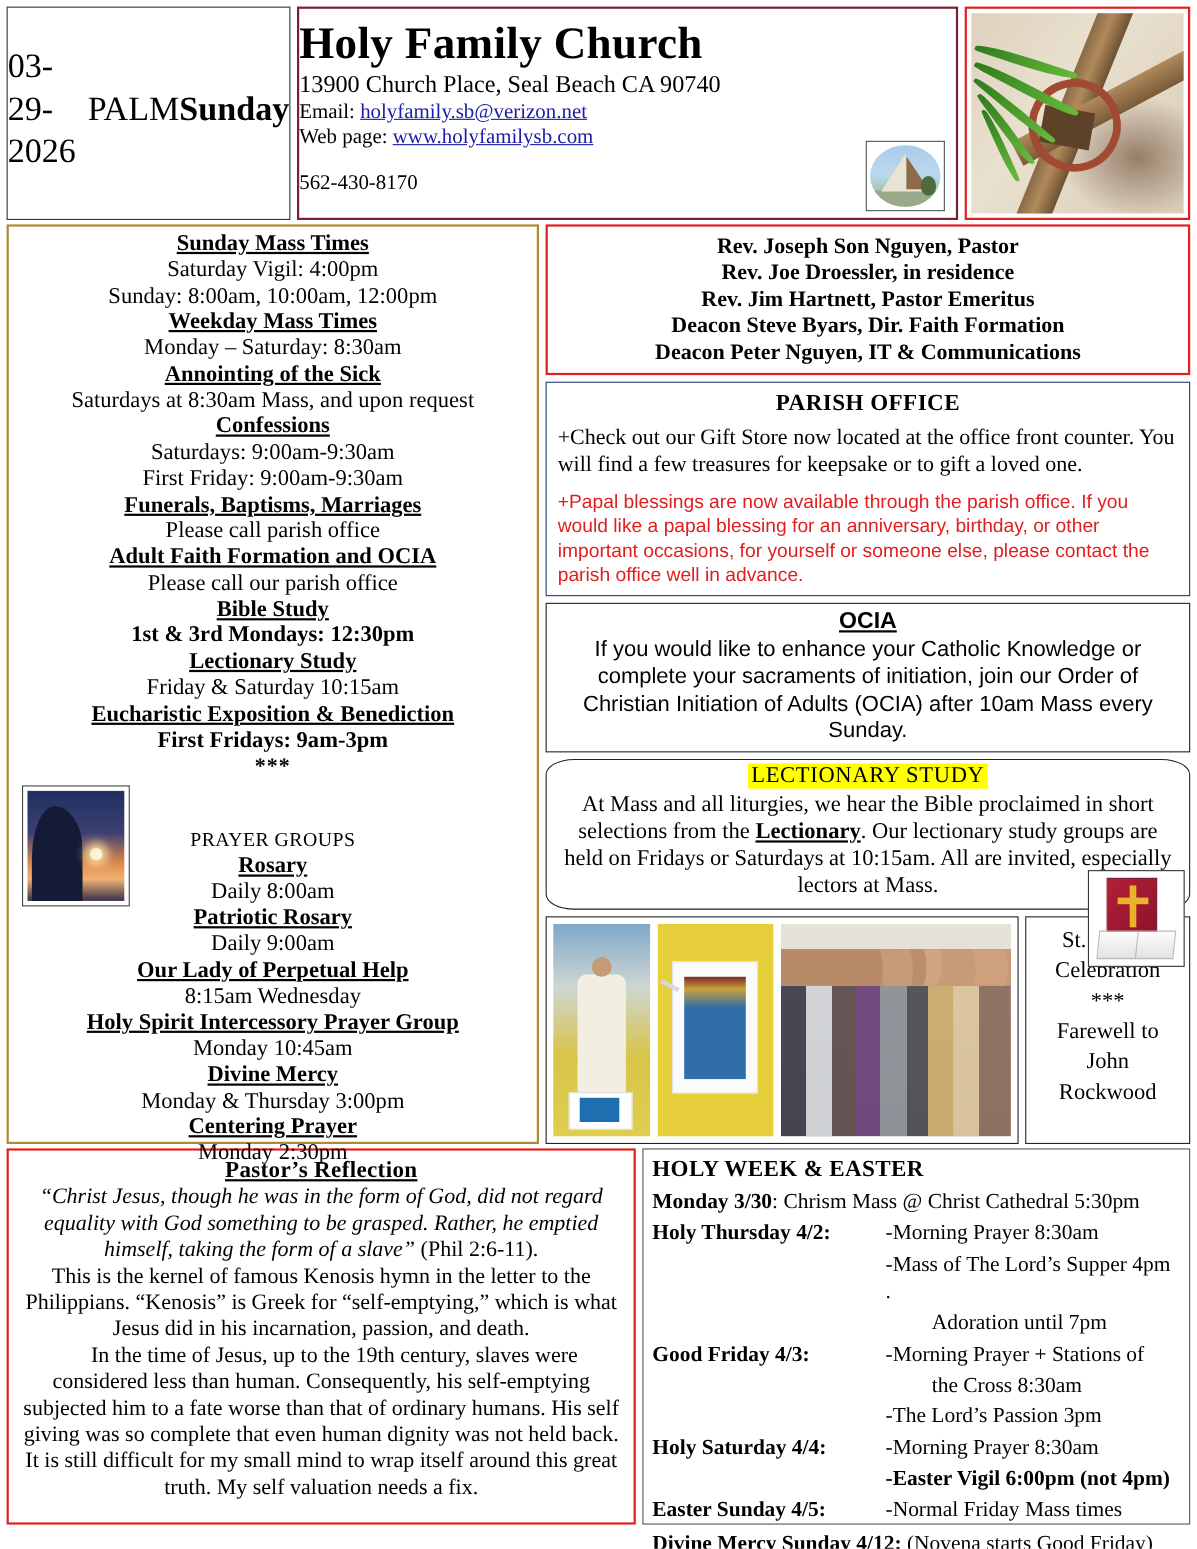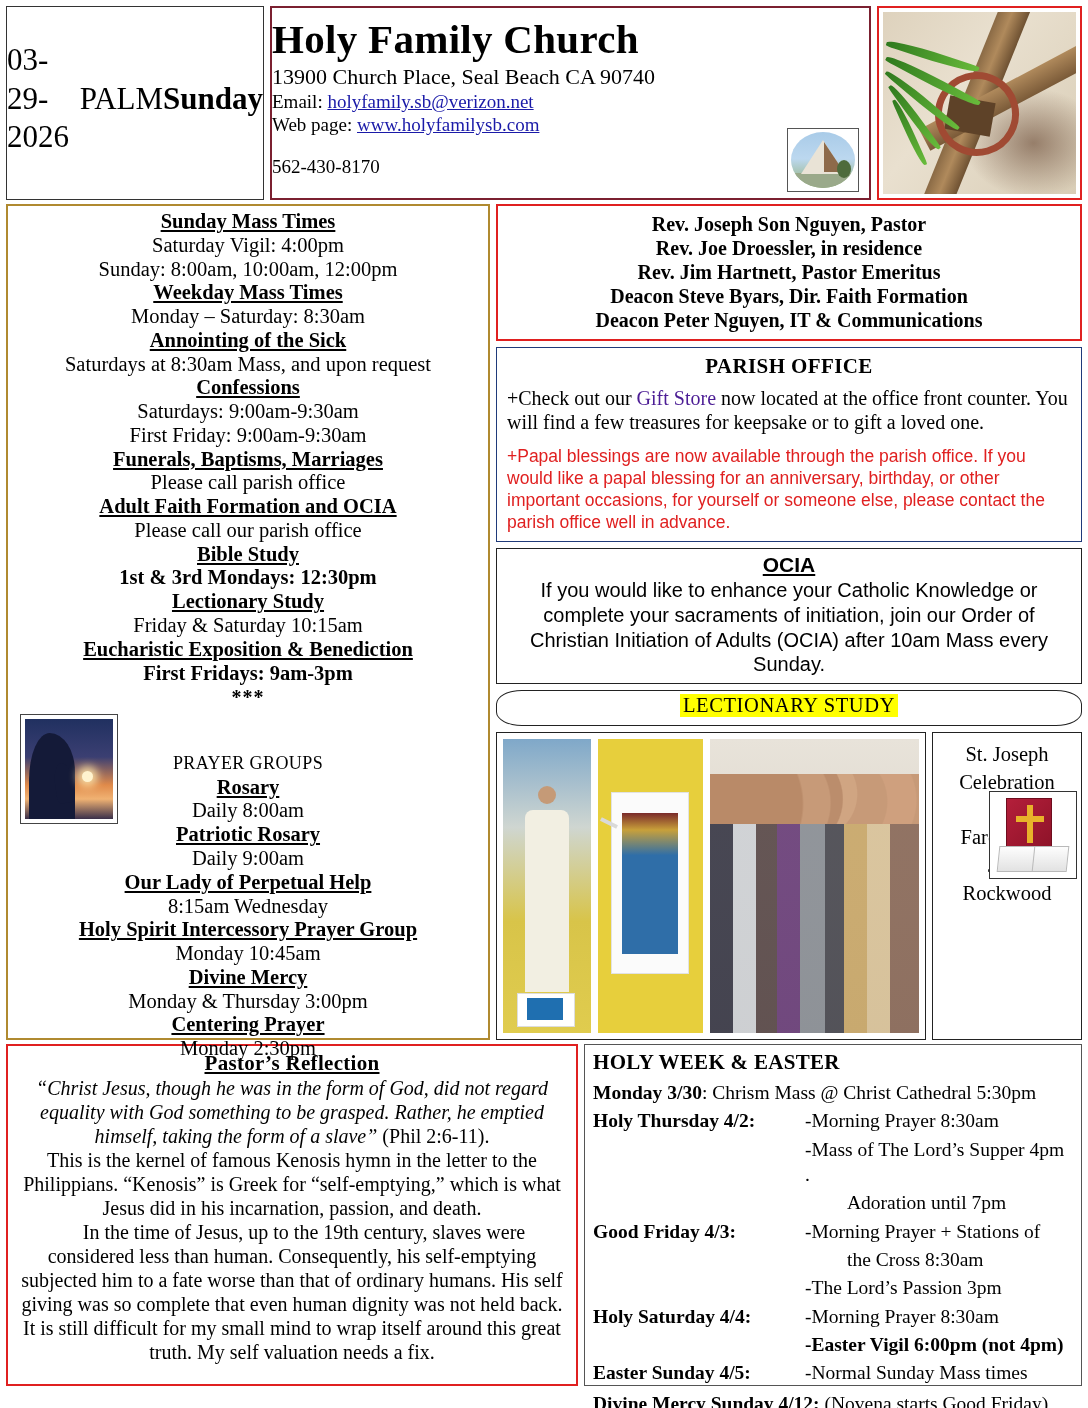--- a/index.html
+++ b/index.html
@@ -192,21 +192,21 @@
     text-align:center;
   }
   .clergy-line { font-weight:bold; font-size:20px; line-height:1.2;text-align:center; }
 
   .office-box {
     border:1px solid #1f3a7a;
     padding:6px 10px 8px 10px;
   }
   .office-title { text-align:center; font-weight:bold; font-size:21px; letter-spacing:.4px; }
   .office-p1 { font-size:20px; line-height:1.22; margin-top:7px; }
-  .giftstore { color:#4c1d95; }
+  .giftstore { color:#000000; }
   .office-p2 {
     color:#e02020;
     font-family:"Liberation Sans", sans-serif;
     font-size:17.5px; line-height:1.26; margin-top:10px;
   }
 
   .ocia-box {
     border:1px solid #222;
     padding:4px 8px 6px 8px;
     text-align:center;
@@ -463,20 +463,23 @@
       <div class="office-p2">+Papal blessings are now available through the parish office. If you would like a papal blessing for an anniversary, birthday, or other important occasions, for yourself or someone else, please contact the parish office well in advance.</div>
     </div>
 
     <div class="ocia-box">
       <div class="ocia-title">OCIA</div>
       <div class="ocia-body">If you would like to enhance your Catholic Knowledge or complete your sacraments of initiation, join our Order of Christian Initiation of Adults (OCIA) after 10am Mass every Sunday.</div>
     </div>
 
     <div class="lect-box">
       <span class="lect-title">LECTIONARY STUDY</span>
+      <div class="lect-body">
+        <span>At Mass and all liturgies, we hear the Bible proclaimed in short selections from the </span><b>Lectionary</b><span>. Our lectionary study groups are held on Fridays or Saturdays at 10:15am. All are invited, especially lectors at Mass.</span>
+      </div>
       <div class="bible-img">
         <div class="bk"></div>
           <div class="cross-v"></div>
           <div class="cross-h"></div>
           <div class="open"></div>
       </div>
     </div>
 
     <div class="photos-row">
       <div class="photo-strip">
@@ -551,20 +554,20 @@
         <div class="hw-row">
           <div class="hw-left">Holy Saturday 4/4:</div>
           <div class="hw-right">-Morning Prayer 8:30am</div>
         </div>
         <div class="hw-row">
           <div class="hw-left"></div>
           <div class="hw-right hw-bold">-Easter Vigil 6:00pm (not 4pm)</div>
         </div>
         <div class="hw-row">
           <div class="hw-left">Easter Sunday 4/5:</div>
-          <div class="hw-right">-Normal Sunday Mass times</div>
+          <div class="hw-right">-Normal Friday Mass times</div>
         </div>
       </div>
     <div class="hw-first">
       <span class="hw-label">Divine Mercy Sunday 4/12:</span><span> (Novena starts Good Friday)</span>
     </div>
   </div>
 </div>
 
 </body></html>

